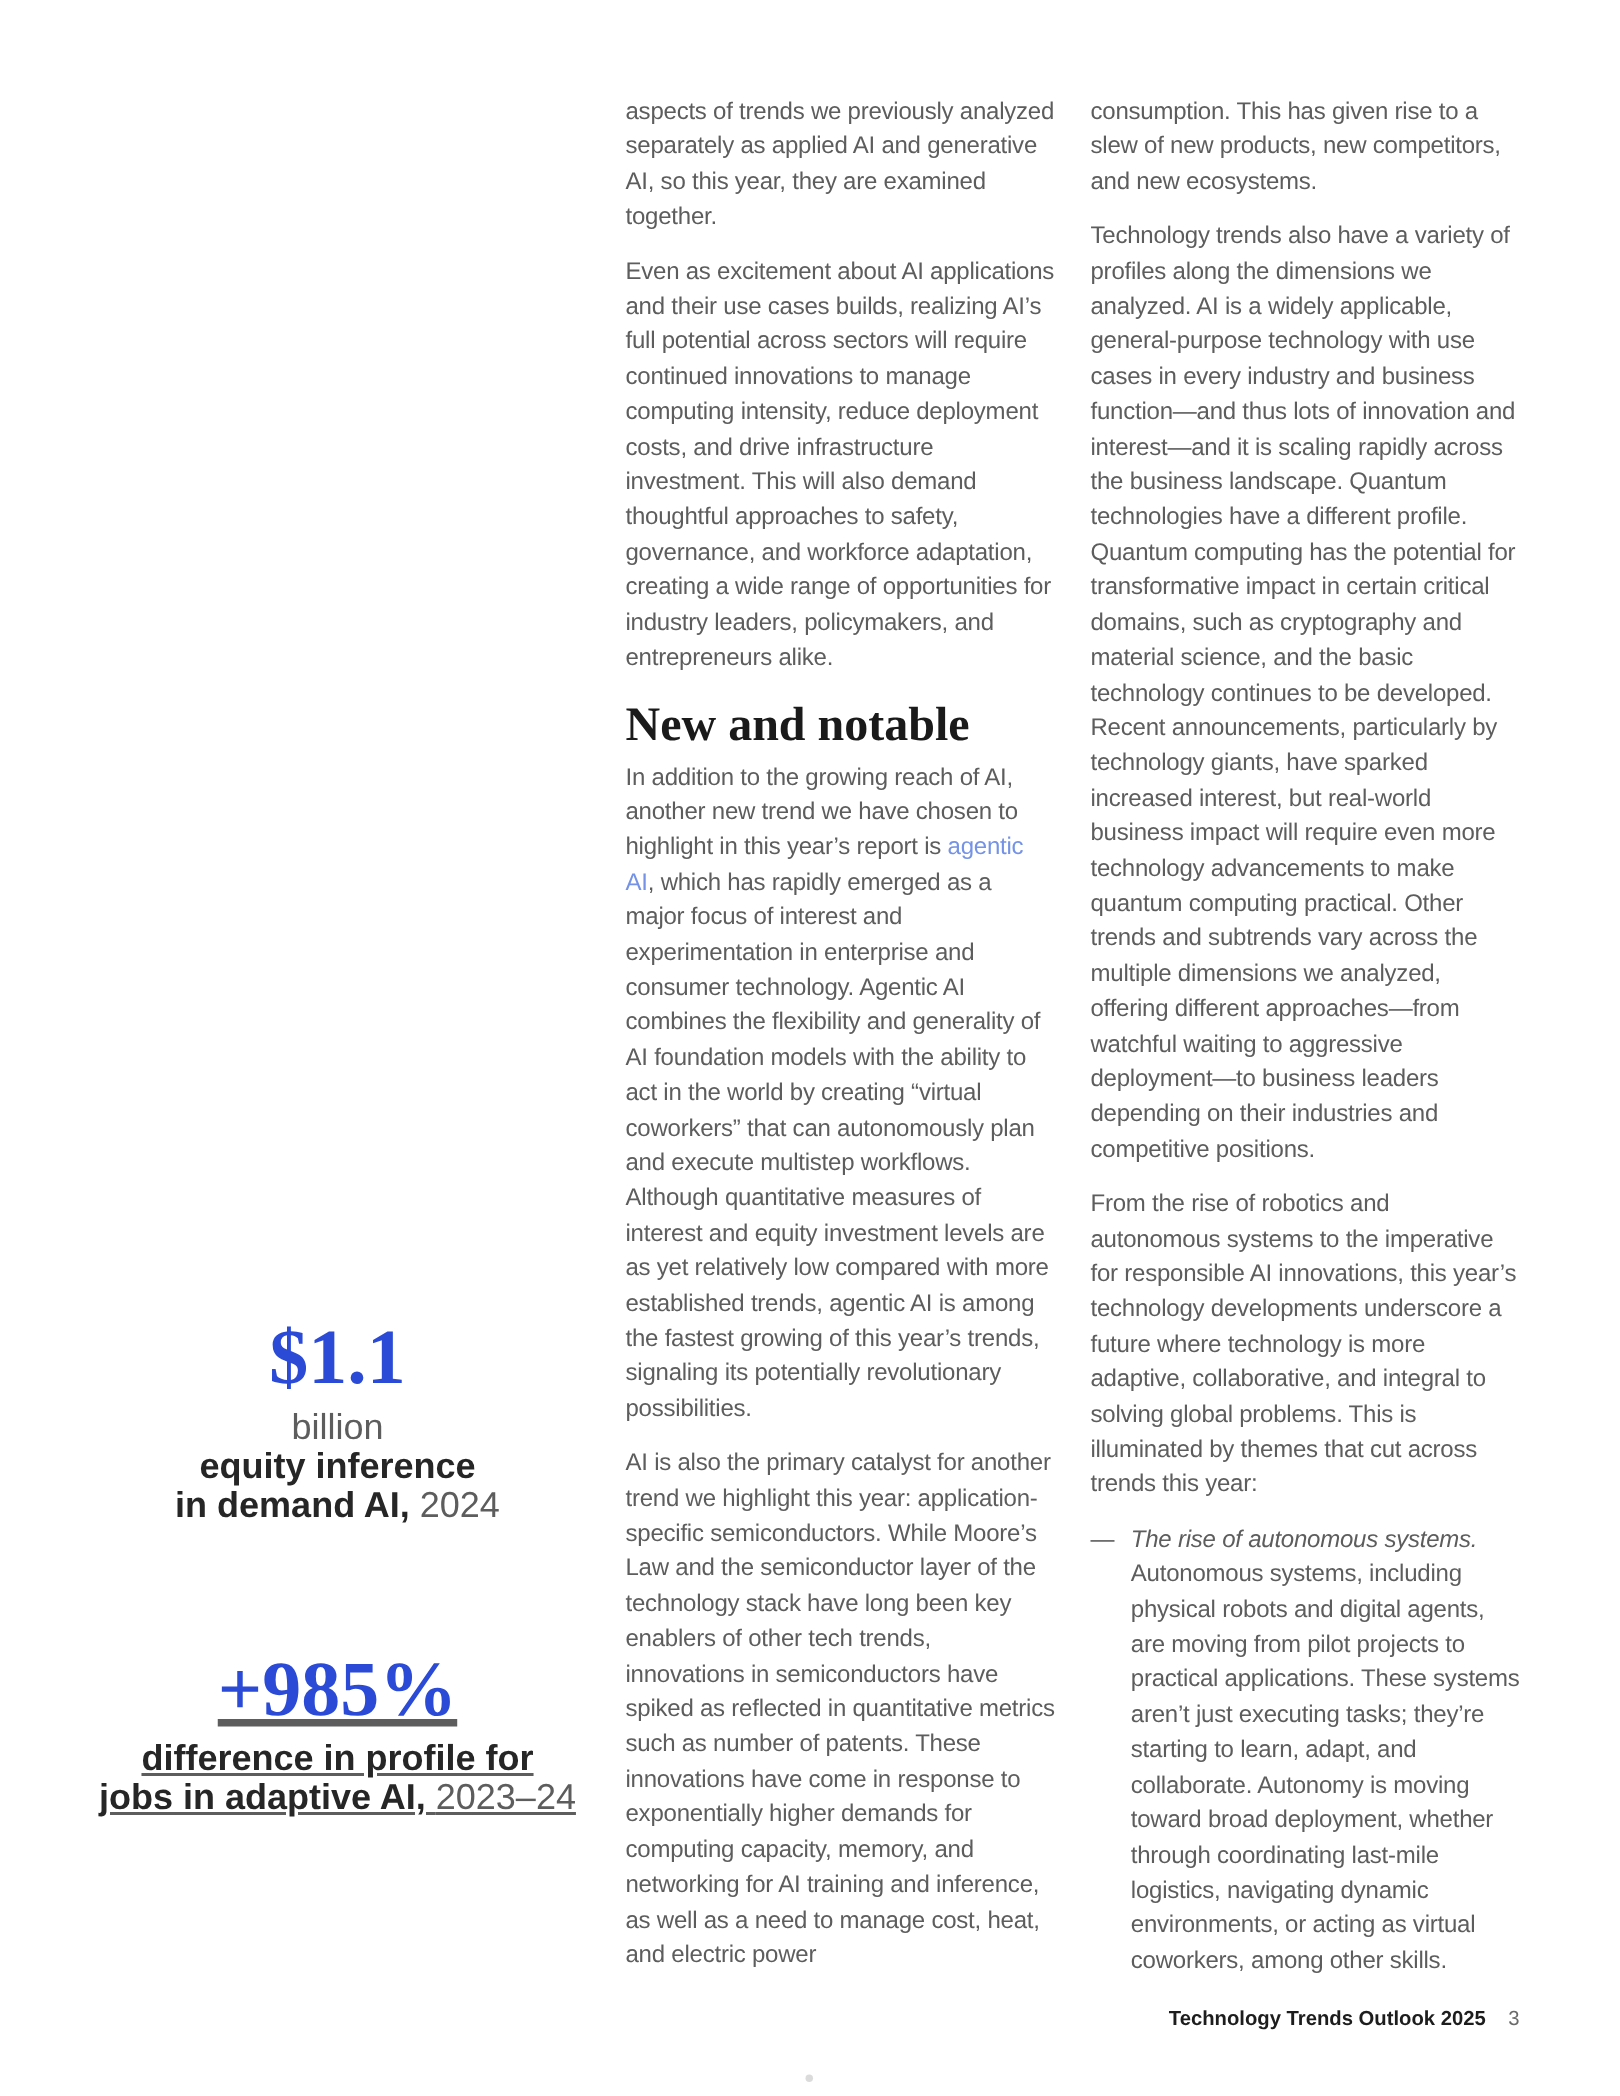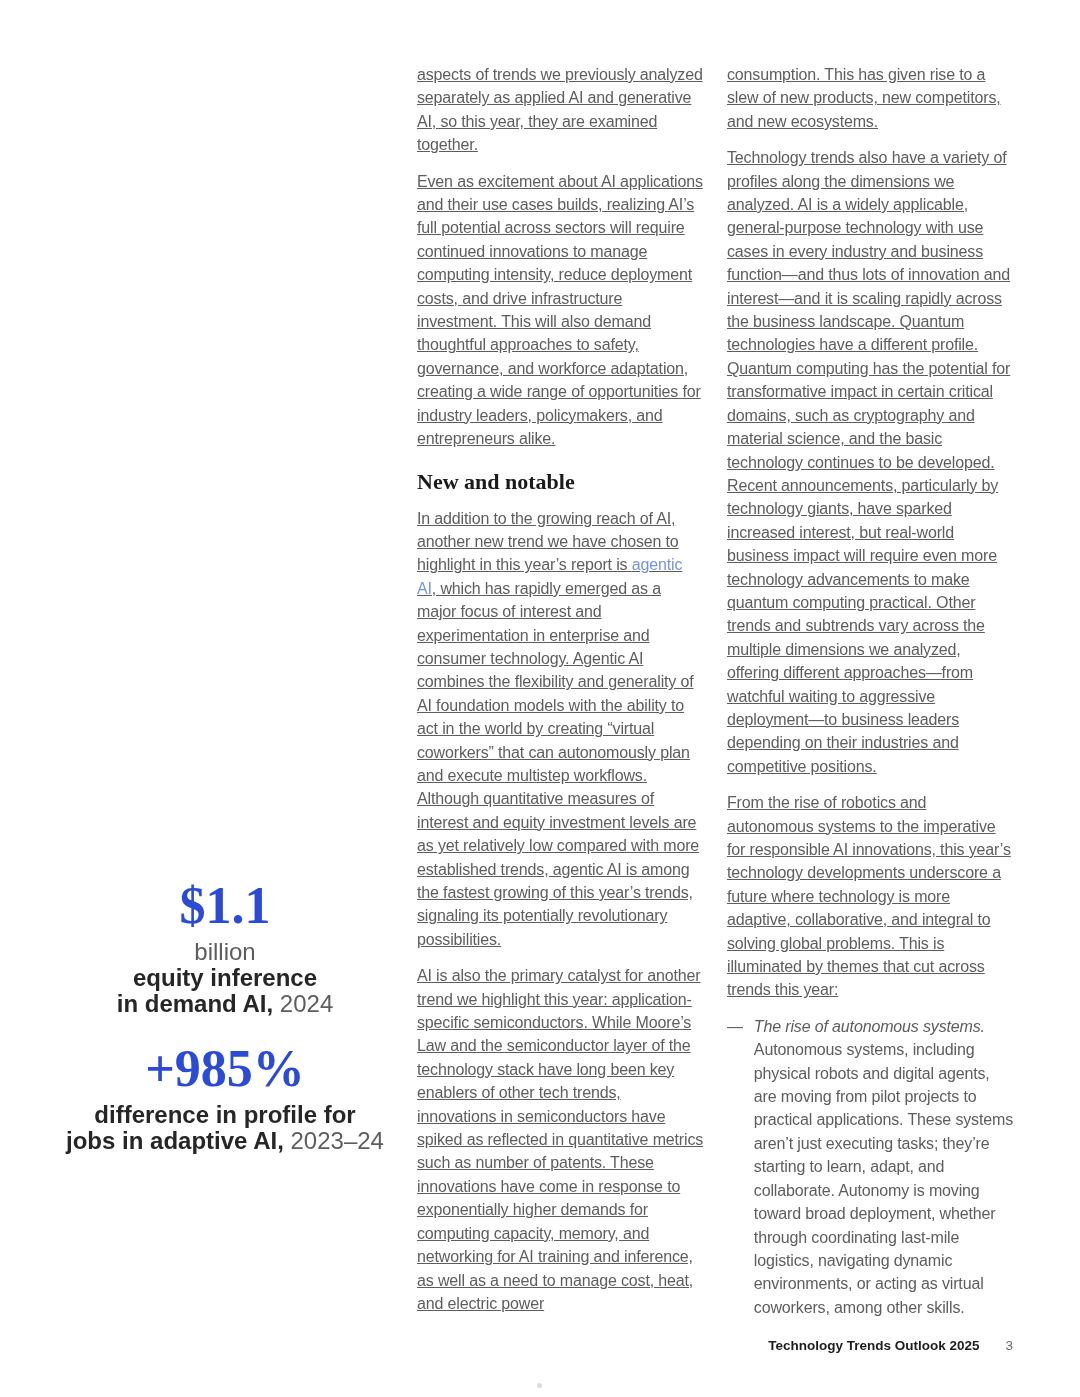--- a/index.html
+++ b/index.html
@@ -19,27 +19,27 @@
     top: 63px;
     width: 287px;
     font-size: 16px;
     line-height: 23.4px;
     letter-spacing: -0.15px;
     color: #5d5d5d;
   }
   .col-middle { left: 417px; }
   .col-right  { left: 727px; }
 
-  .para { margin: 0 0 13px 0; text-decoration: underline; }
+  .para { margin: 0 0 13px 0; }
   .para:last-child { margin-bottom: 0; }
 
   .section-heading {
     font-family: "Liberation Serif", serif;
     font-weight: 700;
-    font-size: 22px;
+    font-size: 32px;
     line-height: 32px;
     letter-spacing: 0;
     color: #1a1a1a;
     margin: 15px 0 9px 0;
   }
 
   .s-link { color: #7593e6; text-decoration: none; }
   .s-italic { font-style: italic; }
 
   
@@ -61,32 +61,32 @@
     font-size: 52px;
     line-height: 1.0;
     color: #2b4bd7;
     margin-bottom: 7px;
   }
   .stat-line {
     font-size: 24px;
     line-height: 26px;
     color: #5d5d5d;
   }
-  .stat-2 { margin-top: 26px; }
+  .stat-2 { margin-top: 84px; text-decoration: underline; }
   .s-bold { font-weight: 700; color: #262626; }
   .s-muted { color: #5d5d5d; }
 
   
   .footer {
     position: absolute;
     top: 1337px;
     right: 67px;
     display: flex;
     align-items: baseline;
-    gap: 26px;
+    gap: 15px;
     font-size: 13.5px;
     line-height: 18px;
   }
   .footer-title { font-weight: 700; color: #1d1d1d; letter-spacing: 0; }
   .footer-page { color: #6a6a6a; }
 
   
   .artifact-dot {
     position: absolute;
     left: 537px;

